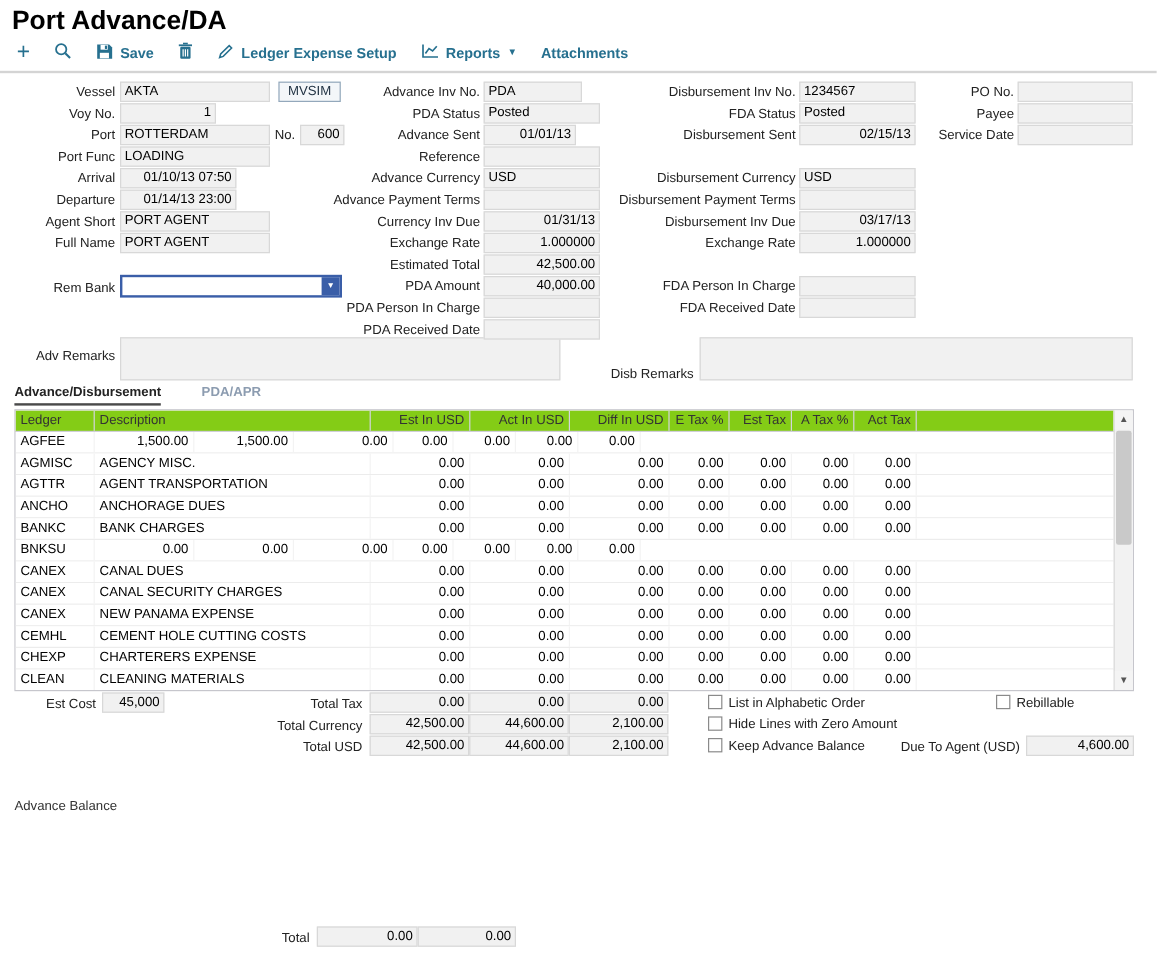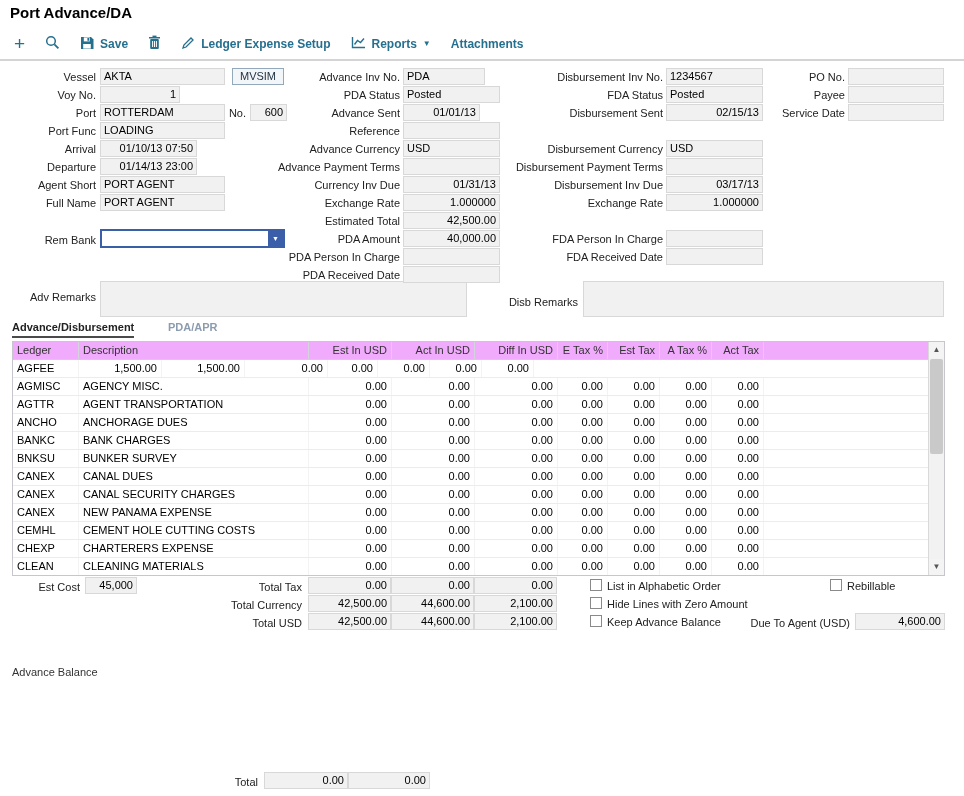--- a/index.html
+++ b/index.html
@@ -1,34 +1,34 @@
 <!DOCTYPE html>
 <html><head>
 <meta charset="utf-8">
 <style>
   *{margin:0;padding:0;box-sizing:border-box}
   body{font-family:"Liberation Sans",sans-serif;background:#fff}
   .page{position:relative;width:964px;height:796px;background:#fff;overflow:hidden;font-size:11px;color:#000}
-  .title{position:absolute;left:10px;top:4px;font-size:15px;font-weight:bold;color:#000}
+  .title{position:absolute;left:10px;top:4px;font-size:22px;font-weight:bold;color:#000}
   .toolbar{position:absolute;left:14px;top:32px;height:24px;display:flex;align-items:center;gap:20px;color:#26708f;font-size:12px;font-weight:600}
   .tbtn{display:flex;align-items:center;gap:6px;cursor:pointer;white-space:nowrap}
   .plus{font-size:19px;font-weight:400;line-height:18px}
   .caret{font-size:8px;line-height:10px}
   .divider{position:absolute;left:0;top:59px;width:964px;height:2px;background:#d4d4d4}
   .lbl{position:absolute;height:16px;line-height:16px;text-align:right;color:#222;white-space:nowrap}
   .fld{position:absolute;height:17px;line-height:15px;background:#f1f1f1;border:1px solid #d8d8d8;padding:0 3px;white-space:nowrap;overflow:hidden}
   .fld.num{text-align:right}
   .btn{position:absolute;height:17px;line-height:15px;text-align:center;background:#f3f6f9;border:1px solid #93a8bb;color:#234;cursor:pointer}
   .combo{position:absolute;height:19px;background:#fff;border:2px solid #3a5ea8;cursor:pointer}
   .combo .arrowbox{position:absolute;right:0;top:0;bottom:0;width:15px;background:#3a5ea8;color:#fff;font-size:7px;display:flex;align-items:center;justify-content:center}
   .tarea{position:absolute;background:#f1f1f1;border:1px solid #d8d8d8}
   .tab1{position:absolute;font-weight:bold;color:#222;padding-bottom:3px;border-bottom:2px solid #4a4a4a;cursor:pointer}
   .tab2{position:absolute;font-weight:bold;color:#8c9cb0;cursor:pointer}
   .grid{position:absolute;border:1px solid #c6c6cc;background:#fff;overflow:hidden}
-  .ghead{display:flex;height:18px;background:#f0abfc;border-bottom:1px solid #cfcfd8;width:915px}
+  .ghead{display:flex;height:18px;background:#84cc16;border-bottom:1px solid #cfcfd8;width:915px}
   .abhead{display:flex;height:18px;background:#e7e7ef;border-bottom:1px solid #cfcfd8;width:931px}
   .gh{line-height:17px;padding:0 4px;border-right:1px solid #d4d4dc;color:#333;overflow:hidden;white-space:nowrap}
   .gh.num{text-align:right}
   .gh.fill{flex:1;border-right:none}
   .grow{display:flex;height:18px;border-bottom:1px solid #ececec;width:915px;background:#fff}
   .gc{line-height:17px;padding:0 4px;border-right:1px solid #f3f3f3;overflow:hidden;white-space:nowrap}
   .gc.num{text-align:right}
   .gc.fill{flex:1;border-right:none}
   .sbar{position:absolute;top:0;right:0;width:16px;height:233px;background:#f2f2f2;border-left:1px solid #d9d9d9}
   .sarr{position:absolute;left:0;width:15px;height:16px;background:#f4f4f4;color:#555;font-size:8px;line-height:16px;text-align:center;cursor:pointer}
@@ -151,21 +151,21 @@
 
   <div class="lbl" style="left:493px;top:69px;width:170px">Disbursement Inv No.</div>
   <div class="lbl" style="left:493px;top:87px;width:170px">FDA Status</div>
   <div class="lbl" style="left:493px;top:105px;width:170px">Disbursement Sent</div>
   <div class="lbl" style="left:493px;top:141px;width:170px">Disbursement Currency</div>
   <div class="lbl" style="left:493px;top:159px;width:170px">Disbursement Payment Terms</div>
   <div class="lbl" style="left:493px;top:177px;width:170px">Disbursement Inv Due</div>
   <div class="lbl" style="left:493px;top:195px;width:170px">Exchange Rate</div>
   <div class="lbl" style="left:493px;top:231px;width:170px">FDA Person In Charge</div>
   <div class="lbl" style="left:493px;top:249px;width:170px">FDA Received Date</div>
-  <div class="lbl" style="left:478px;top:294px;width:100px">Disb Remarks</div>
+  <div class="lbl" style="left:478px;top:304px;width:100px">Disb Remarks</div>
 
   <div class="fld" style="left:666px;top:68px;width:97px">1234567</div>
   <div class="fld" style="left:666px;top:86px;width:97px">Posted</div>
   <div class="fld num" style="left:666px;top:104px;width:97px">02/15/13</div>
   <div class="fld" style="left:666px;top:140px;width:97px">USD</div>
   <div class="fld" style="left:666px;top:158px;width:97px"></div>
   <div class="fld num" style="left:666px;top:176px;width:97px">03/17/13</div>
   <div class="fld num" style="left:666px;top:194px;width:97px">1.000000</div>
   <div class="fld" style="left:666px;top:230px;width:97px"></div>
   <div class="fld" style="left:666px;top:248px;width:97px"></div>
@@ -251,21 +251,20 @@
         <div class="gc num" style="width:83px">0.00</div>
         <div class="gc num" style="width:83px">0.00</div>
         <div class="gc num" style="width:50px">0.00</div>
         <div class="gc num" style="width:52px">0.00</div>
         <div class="gc num" style="width:52px">0.00</div>
         <div class="gc num" style="width:52px">0.00</div>
         <div class="gc fill"></div>
       </div>
         <div class="grow">
         <div class="gc" style="width:66px">BNKSU</div>
-        <div class="gc" style="width:230px">BUNKER SURVEY</div>
         <div class="gc num" style="width:83px">0.00</div>
         <div class="gc num" style="width:83px">0.00</div>
         <div class="gc num" style="width:83px">0.00</div>
         <div class="gc num" style="width:50px">0.00</div>
         <div class="gc num" style="width:52px">0.00</div>
         <div class="gc num" style="width:52px">0.00</div>
         <div class="gc num" style="width:52px">0.00</div>
         <div class="gc fill"></div>
       </div>
         <div class="grow">

